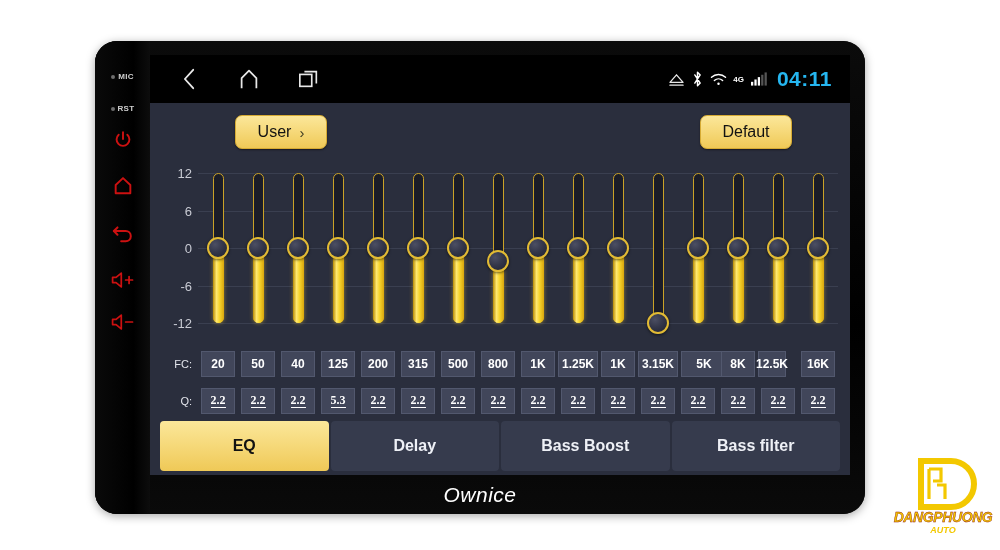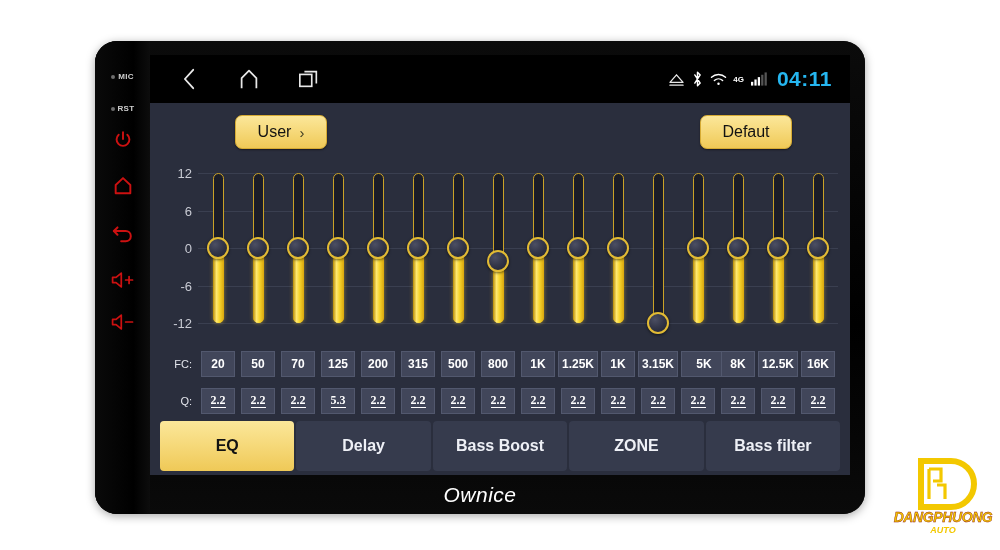--- a/index.html
+++ b/index.html
@@ -375,33 +375,33 @@
                 <div class="thumb" style="top: 76px;"></div>
               </div>
             </div>
         </div>
 
         <div class="row" id="fc-row">
           <div class="row-label">FC:</div>
           <div class="cells" id="fc-cells">
               <div class="cell" style="width: 34px; left: 3px;">20</div>
               <div class="cell" style="width: 34px; left: 43px;">50</div>
-              <div class="cell" style="width: 34px; left: 83px;">70</div>
+              <div class="cell" style="width: 34px; left: 83px;">40</div>
               <div class="cell" style="width: 34px; left: 123px;">125</div>
               <div class="cell" style="width: 34px; left: 163px;">200</div>
               <div class="cell" style="width: 34px; left: 203px;">315</div>
               <div class="cell" style="width: 34px; left: 243px;">500</div>
               <div class="cell" style="width: 34px; left: 283px;">800</div>
               <div class="cell" style="width: 34px; left: 323px;">1K</div>
               <div class="cell" style="width: 40px; left: 360px;">1.25K</div>
               <div class="cell" style="width: 34px; left: 403px;">1K</div>
               <div class="cell" style="width: 40px; left: 440px;">3.15K</div>
               <div class="cell" style="width: 46px; left: 483px; text-align: center;">5K</div>
               <div class="cell" style="width: 34px; left: 523px;">8K</div>
-              <div class="cell" style="width: 40px; left: 560px;">12.5K</div>
+              <div class="cell" style="width: 28px; left: 560px;">12.5K</div>
               <div class="cell" style="width: 34px; left: 603px;">16K</div>
             </div>
         </div>
 
         <div class="row" id="q-row">
           <div class="row-label">Q:</div>
           <div class="cells" id="q-cells">
               <div class="cell q" style="width: 34px; left: 3px;">
                 <span>2.2</span>
               </div>
@@ -450,21 +450,20 @@
               <div class="cell q" style="width: 34px; left: 603px;">
                 <span>2.2</span>
               </div>
             </div>
         </div>
 
         <div class="tabs" id="tabs">
             <div class="tab active">EQ</div>
             <div class="tab">Delay</div>
             <div class="tab">Bass Boost</div>
-            <div class="tab">ZONE</div>
             <div class="tab">Bass filter</div>
           </div>
       </div>
     </div>
 
     <div class="brand">Ownice</div>
   </div>
 
   <div class="logo">
     <svg width="100" height="58" viewBox="0 0 100 58">

